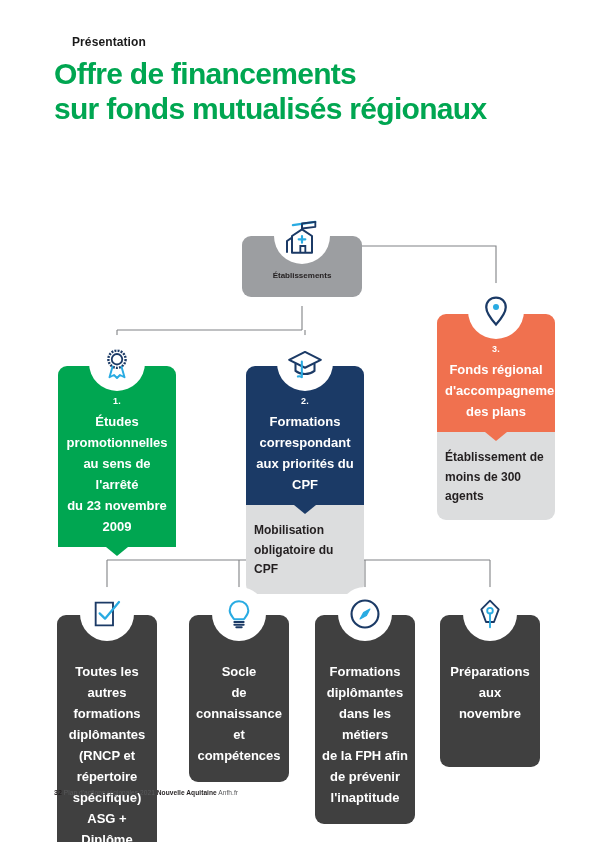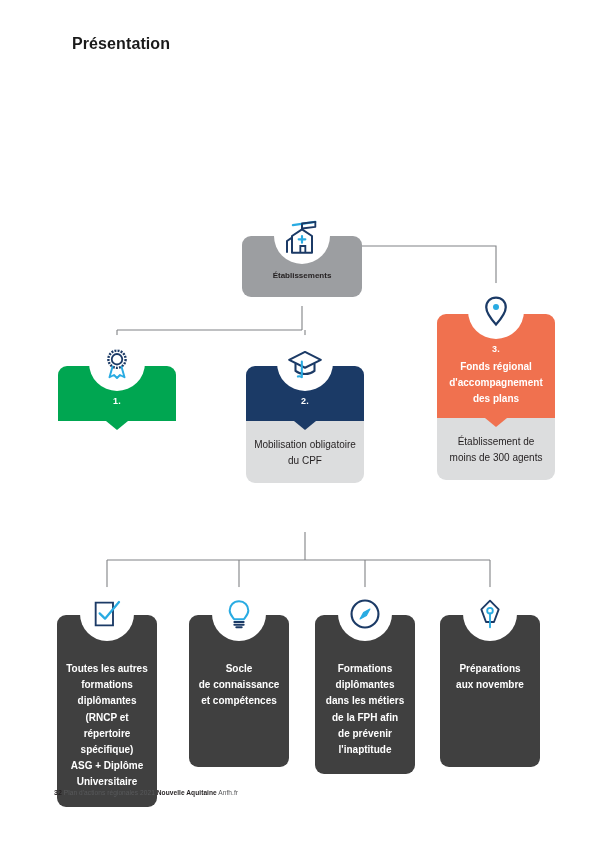--- a/index.html
+++ b/index.html
@@ -8,21 +8,21 @@
     background:#ffffff;
     font-family:"Liberation Sans", sans-serif;
     overflow:hidden;
     position:relative;
   }
   #page{position:absolute;inset:0;}
 
   
   .kicker{
     position:absolute;left:56px;top:35px;
-    font-size:16px;font-weight:bold;color:#1a1a1a;
+    font-size:12px;font-weight:bold;color:#1a1a1a;
     letter-spacing:.1px;
     padding-left:16px;
   }
   .title{
     position:absolute;left:54px;top:56px;
     font-size:30px;line-height:1.17;font-weight:bold;
     color:#00A651;letter-spacing:-.7px;
     white-space:pre-line;
   }
 
@@ -48,30 +48,29 @@
     position:absolute;left:50%;bottom:-9px;
     width:0;height:0;margin-left:-11px;
     border-left:11px solid transparent;
     border-right:11px solid transparent;
     border-top:9px solid currentColor;
   }
   .card-foot{
     background:#DCDDDE;
     border-radius:0 0 9px 9px;
     padding:16px 8px 14px;
-    text-align:center;
     color:#231f20;
-    font-size:10px;line-height:1.62;font-weight:normal;
+    font-size:12px;line-height:1.62;font-weight:bold;
   }
   .num{
     font-size:9px;font-weight:bold;color:#ffffff;
     margin:0 0 5px;letter-spacing:.2px;
   }
   .ctext{
-    font-size:10px;line-height:1.62;font-weight:bold;color:#ffffff;
+    font-size:13px;line-height:1.62;font-weight:bold;color:#ffffff;
     white-space:pre-line;
   }
 
   
   .bubble{
     position:absolute;left:50%;top:0;
     width:56px;height:56px;margin-left:-28px;
     border-radius:50%;
     background:#ffffff;
     display:flex;align-items:center;justify-content:center;
@@ -114,20 +113,22 @@
   }
   .footline b{color:#231f20;}
   .footline .pg{color:#231f20;font-weight:bold;font-size:7px;}
 </style>
 </head>
 <body>
 
 <div id="page">
 
   <div class="kicker">Présentation</div>
+  <div class="title">Offre de financements
+sur fonds mutualisés régionaux</div>
 
   <div id="diagram">
 
     <svg id="wires" viewBox="0 0 595 842" xmlns="http://www.w3.org/2000/svg">
       <defs>
         <marker id="arw" markerWidth="7" markerHeight="7" refX="3.2" refY="5.4" orient="auto" markerUnits="userSpaceOnUse">
           <path d="M0.4,0.4 L3.2,5.6 L6.0,0.4" fill="none" stroke="#808285" stroke-width="1.1"></path>
         </marker>
       </defs>
       <g fill="none" stroke="#808285" stroke-width="1.1">
@@ -174,36 +175,42 @@
       <div class="bubble">
         <svg width="36" height="36" viewBox="0 0 48 48">
           <circle cx="24" cy="19" r="11.5" fill="none" stroke="#1B3A66" stroke-width="3.2" stroke-dasharray="2.6 1.6"></circle>
           <circle cx="24" cy="19" r="7" fill="none" stroke="#1B3A66" stroke-width="2.4"></circle>
           <path d="M18,29 L14,43 L20,40 L24,44 L28,40 L34,43 L30,29" fill="none" stroke="#29ABE2" stroke-width="2.6" stroke-linejoin="round" stroke-linecap="round"></path>
         </svg>
       </div>
       <div class="card">
         <div class="card-head">
           <div class="num">1.</div>
+          <div class="ctext">Études promotionnelles
+au sens de l'arrêté
+du 23 novembre 2009</div>
           <span class="notch"></span>
         </div>
       </div>
     </div>
 
     <div class="node" id="n2">
       <div class="bubble">
         <svg width="38" height="38" viewBox="0 0 48 48">
           <path d="M24,10 L44,20 L24,30 L4,20 Z" fill="none" stroke="#1B3A66" stroke-width="2.6" stroke-linejoin="round"></path>
           <path d="M12,24.5 L12,34 C12,34 17,38 24,38 C31,38 36,34 36,34 L36,24.5" fill="none" stroke="#1B3A66" stroke-width="2.6" stroke-linejoin="round"></path>
           <path d="M20,22 L20,42 M20,42 C20,42 17,40 15,41" fill="none" stroke="#29ABE2" stroke-width="2.6" stroke-linecap="round"></path>
         </svg>
       </div>
       <div class="card">
         <div class="card-head">
           <div class="num">2.</div>
+          <div class="ctext">Formations
+correspondant
+aux priorités du CPF</div>
           <span class="notch"></span>
         </div>
         <div class="card-foot">Mobilisation
 obligatoire du CPF</div>
       </div>
     </div>
 
     <div class="node" id="n3">
       <div class="bubble">
         <svg width="36" height="36" viewBox="0 0 48 48">

